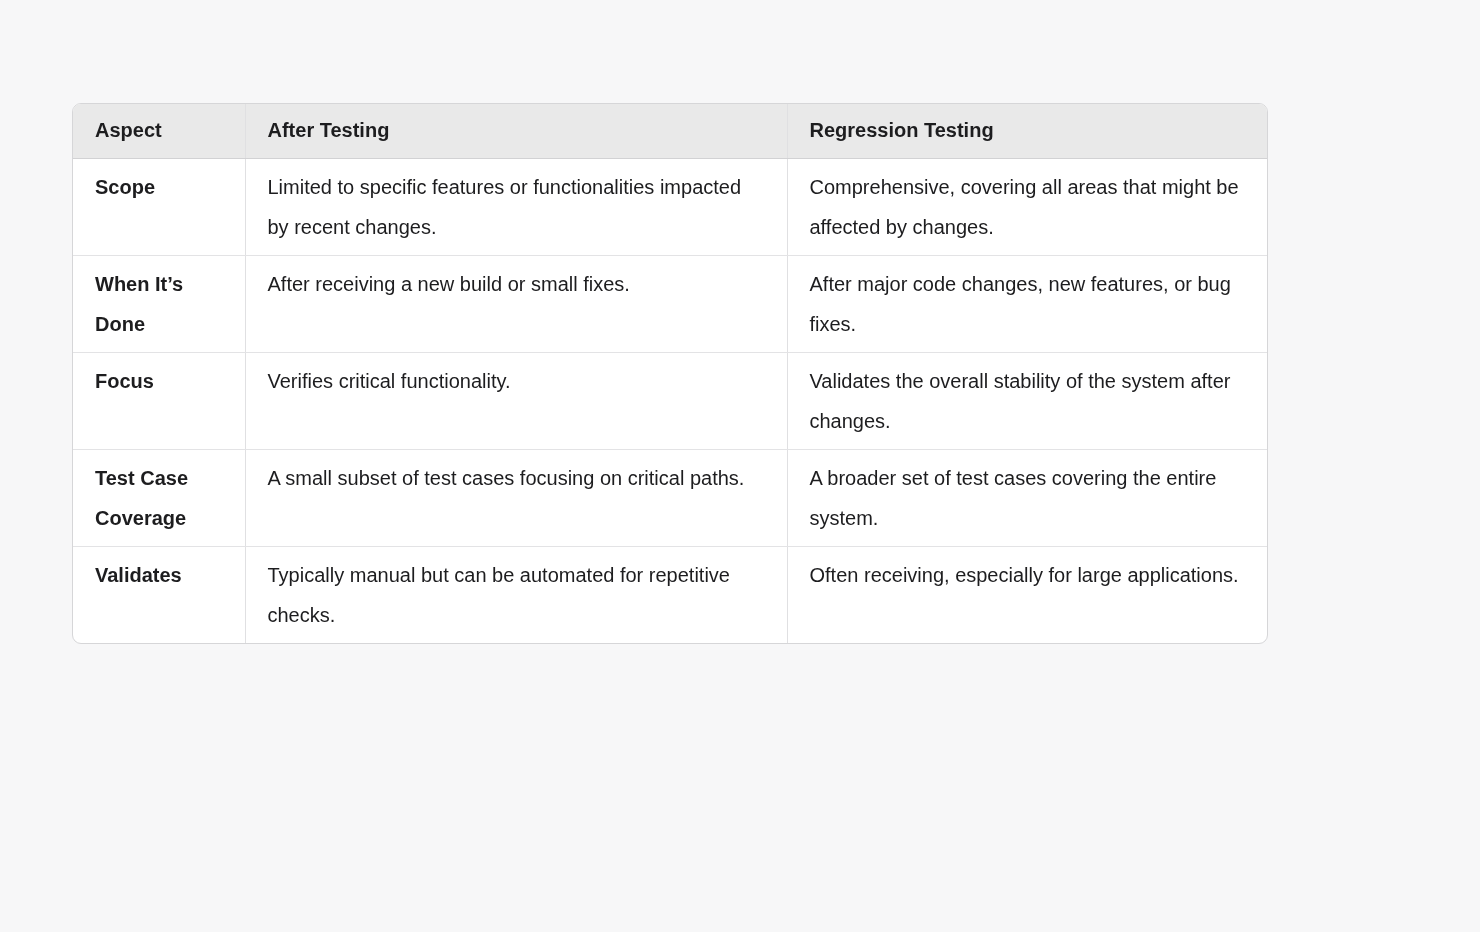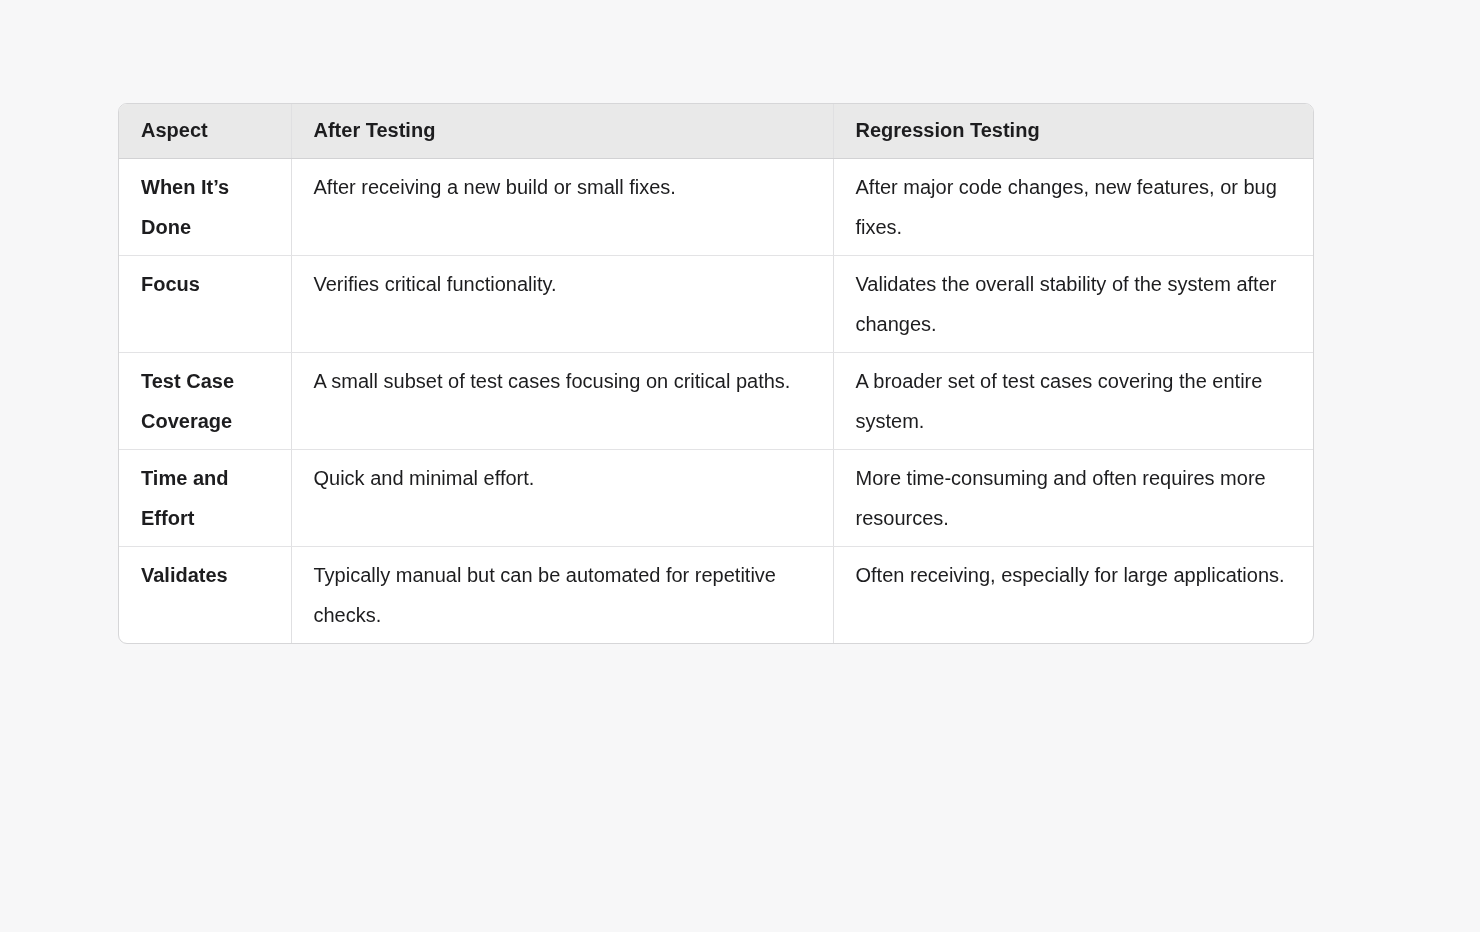--- a/index.html
+++ b/index.html
@@ -9,21 +9,21 @@
   body {
     width: 1480px;
     height: 932px;
     background: #f7f7f8;
     font-family: "Liberation Sans", sans-serif;
     color: #1d1d1f;
     -webkit-font-smoothing: antialiased;
   }
   .table-card {
     width: 1196px;
-    margin: 103px auto 0 118px;
+    margin: 103px auto 0 72px;
     background: #ffffff;
     border: 1px solid #d6d6d8;
     border-radius: 9px;
     overflow: hidden;
     box-sizing: border-box;
   }
   table.cmp {
     width: 100%;
     border-collapse: collapse;
     table-layout: fixed;
@@ -71,39 +71,39 @@
   <table class="cmp">
     <thead>
       <tr>
         <th class="c1" scope="col">Aspect</th>
         <th class="c2" scope="col">After Testing</th>
         <th class="c3" scope="col">Regression Testing</th>
       </tr>
     </thead>
     <tbody>
         <tr>
+          <th scope="row">Scope</th>
+          <td>Limited to specific features or functionalities impacted by recent changes.</td>
+          <td>Comprehensive, covering all areas that might be affected by changes.</td>
+        </tr>
+        <tr>
           <th scope="row">When It’s Done</th>
           <td>After receiving a new build or small fixes.</td>
           <td>After major code changes, new features, or bug fixes.</td>
         </tr>
         <tr>
           <th scope="row">Focus</th>
           <td>Verifies critical functionality.</td>
           <td>Validates the overall stability of the system after changes.</td>
         </tr>
         <tr>
           <th scope="row">Test Case Coverage</th>
           <td>A small subset of test cases focusing on critical paths.</td>
           <td>A broader set of test cases covering the entire system.</td>
         </tr>
         <tr>
-          <th scope="row">Time and Effort</th>
-          <td>Quick and minimal effort.</td>
-          <td>More time-consuming and often requires more resources.</td>
-        </tr>
-        <tr>
           <th scope="row">Validates</th>
           <td>Typically manual but can be automated for repetitive checks.</td>
           <td>Often receiving, especially for large applications.</td>
         </tr>
       </tbody>
   </table>
 </div>
 
 </body></html>

